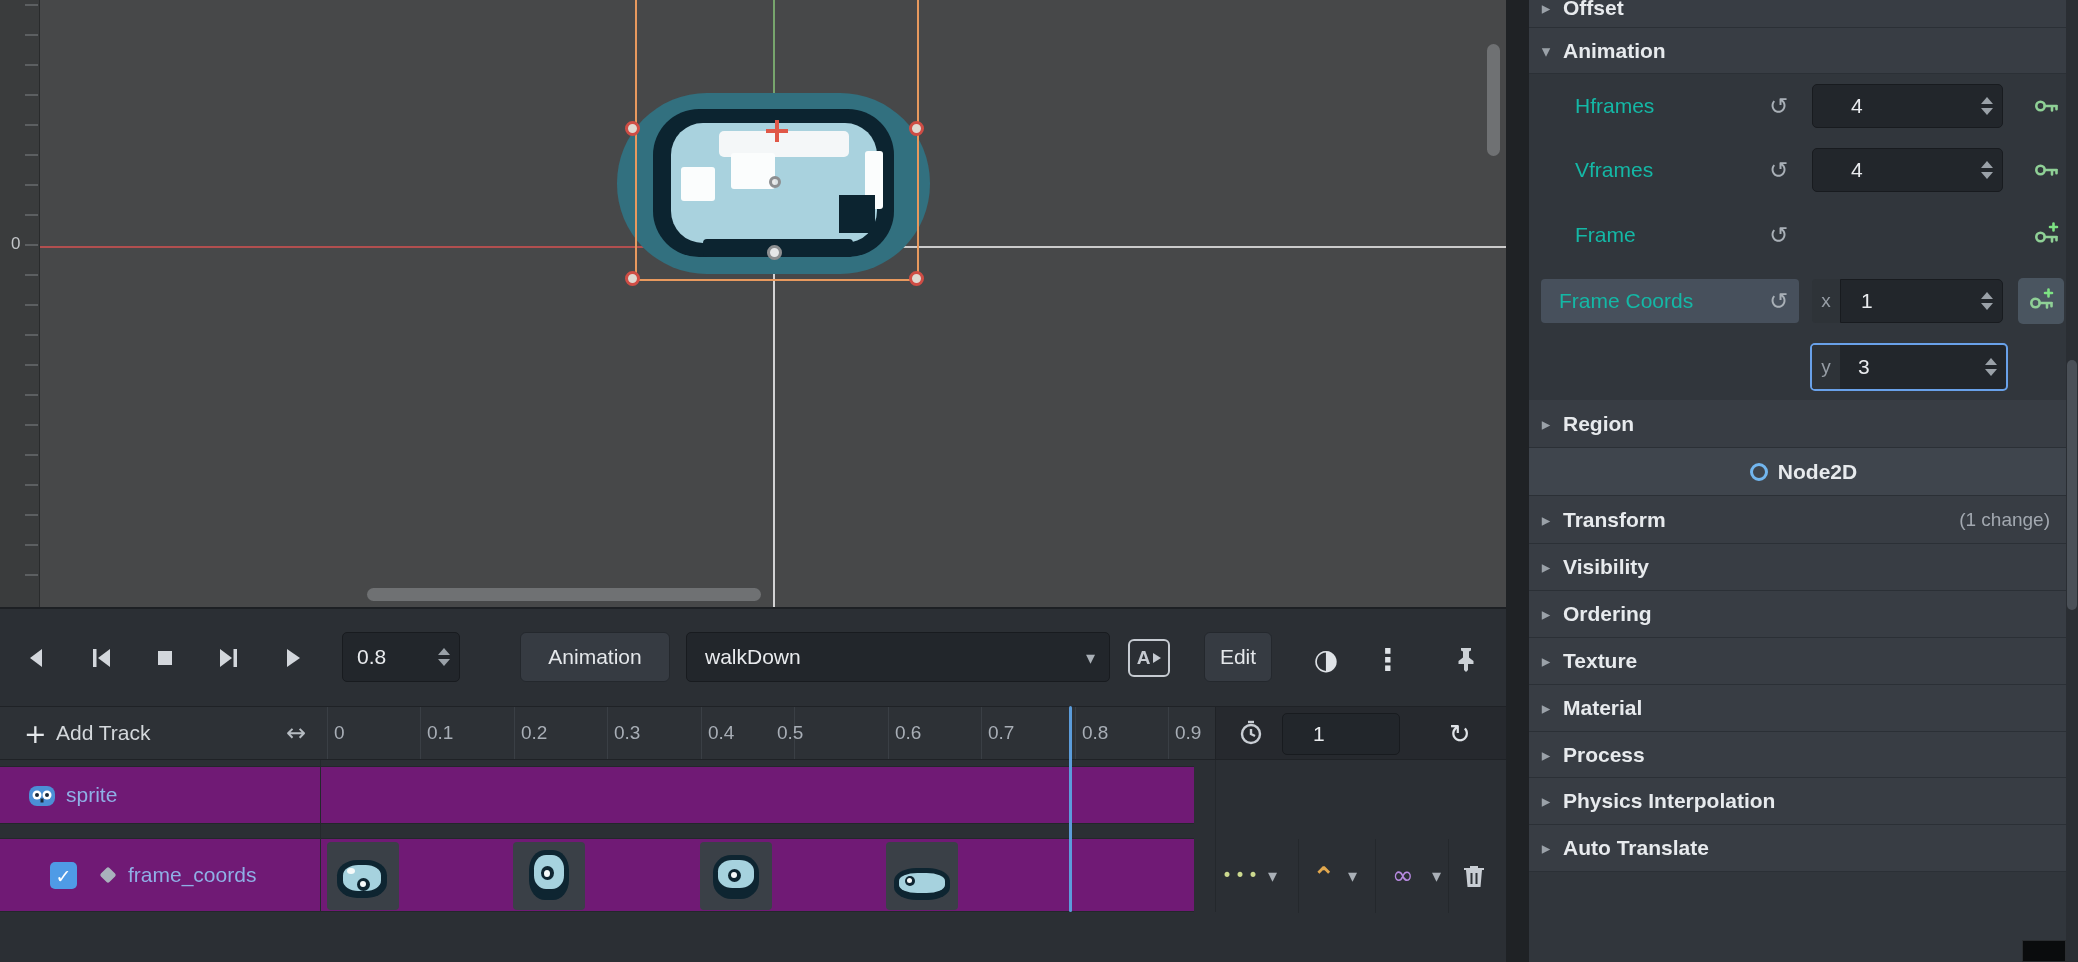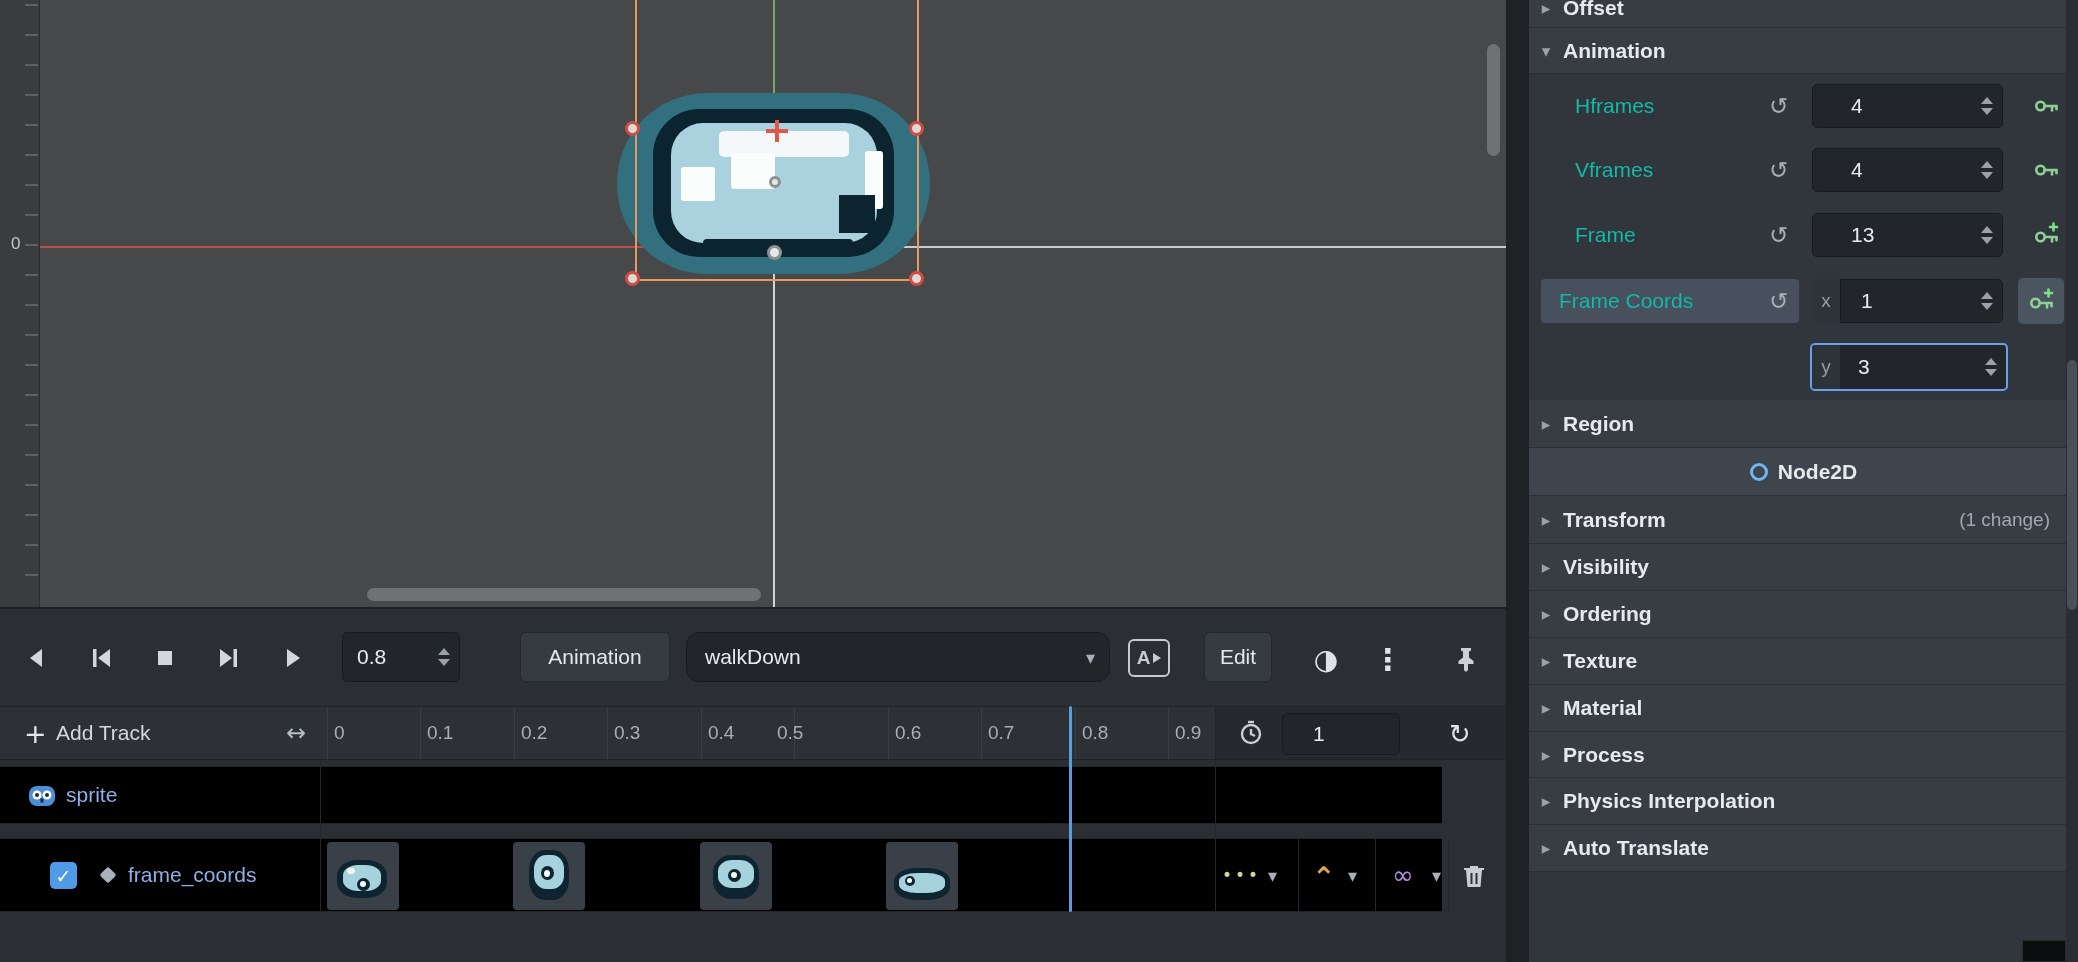--- a/index.html
+++ b/index.html
@@ -29,31 +29,31 @@
 .spin b{display:block;width:0;height:0;border-left:6px solid transparent;border-right:6px solid transparent}
 .spin .u{border-bottom:7px solid #9aa1a8}
 .spin .d{border-top:7px solid #9aa1a8}
 .btn{position:absolute;background:#363b42;border:1px solid #24282d;border-radius:6px;display:flex;align-items:center;justify-content:center;font-size:21px;color:#e4e7ea;cursor:pointer}
 .icobtn{position:absolute;display:flex;align-items:center;justify-content:center;color:#dfe3e7;cursor:pointer}
 
 
 #animpanel{position:absolute;left:0;top:607px;width:1506px;height:355px;background:#2b2f34;border-top:2px solid #1d2024}
 .tbtn{width:42px;height:52px;display:flex;align-items:center;justify-content:center;border-radius:6px;cursor:pointer}
 #transport{position:absolute;left:16px;top:23px;display:flex;gap:22px}
-.dd{position:absolute;background:#22262b;border:1px solid #181b1f;border-radius:13px;cursor:pointer}
+.dd{position:absolute;background:#22262b;border:1px solid #181b1f;border-radius:5px;cursor:pointer}
 .ddtext{position:absolute;left:18px;top:50%;transform:translateY(-50%);font-size:21px;color:#e9ebee}
 .ddchev{position:absolute;right:14px;top:50%;transform:translateY(-50%);font-size:18px;color:#aab0b7}
 .abox{position:absolute;width:42px;height:38px;border:2.5px solid #c6cbd1;border-radius:6px;display:flex;align-items:center;justify-content:center;gap:3px;cursor:pointer}
 .abox .albl{font-size:19px;font-weight:bold;color:#c6cbd1}
 .abox .atri{width:0;height:0;border-left:8px solid #c6cbd1;border-top:5px solid transparent;border-bottom:5px solid transparent}
 #thead{position:absolute;left:0;top:97px;width:1506px;height:54px;background:#2d3136;border-top:1px solid #1f2226;border-bottom:1px solid #1f2226}
 #thead .grid{position:absolute;left:327px;top:0;width:888px;height:100%;background:repeating-linear-gradient(to right,#3a3f45 0 1px,transparent 1px 93.5px)}
 .tick{position:absolute;top:50%;transform:translateY(-50%);font-size:19px;color:#a8aeb6}
 #theadright{position:absolute;left:1215px;top:0;width:291px;height:100%;background:#26292e;border-left:1px solid #1f2226}
-.trow{position:absolute;left:0;width:1442px;background:#000000;border-top:1px solid #23272b;border-bottom:1px solid #23272b}
+.trow{position:absolute;left:0;width:1194px;background:#701a75;border-top:1px solid #23272b;border-bottom:1px solid #23272b}
 .trklbl{position:absolute;top:50%;transform:translateY(-50%);font-size:21px;color:#8fb0e6;cursor:pointer}
 .thumb{position:absolute;width:72px;height:68px;background:#3a4047;border-radius:4px;cursor:pointer}
 .thumb div{position:absolute}
 .so{background:#0e2531;border-radius:40%}
 .si{background:#a6d2de;border-radius:40%}
 .se{background:#0e2531;border-radius:50%}
 .sw{background:#f6fafa;border-radius:50%}
 .sep{position:absolute;width:1px;background:#24282c}
 #playhead{position:absolute;left:1069px;top:97px;width:3px;height:206px;background:#5b9cdb;z-index:5;border-radius:2px}
 .chk{position:absolute;width:27px;height:27px;background:#4f9be6;border-radius:5px;display:flex;align-items:center;justify-content:center;color:#fff;font-size:19px;font-weight:bold;cursor:pointer}
@@ -342,27 +342,20 @@
       <svg width="28" height="28" viewBox="0 0 28 28">
           <circle cx="8.5" cy="14" r="4.2" fill="none" stroke="#8fd096" stroke-width="2.6"></circle>
           <path d="M12.7 14h12M20 14v4.5M24.5 14v3.2" stroke="#8fd096" stroke-width="2.6" fill="none" stroke-linecap="round"></path>
         </svg>
     </span>
   </div>
 
   <div class="insProp" style="height:66px">
     <span class="plbl">Frame</span>
     <span class="rev glyph">↺</span>
-    <div class="nfield pf">
-      <span class="val">13</span>
-      <span class="spin">
-          <b class="u"></b>
-          <b class="d"></b>
-        </span>
-    </div>
     <span class="keybtn">
       <svg width="28" height="28" viewBox="0 0 28 28">
           <circle cx="8.5" cy="16" r="4.2" fill="none" stroke="#8fd096" stroke-width="2.6"></circle>
           <path d="M12.7 16h12M20 16v4.5M24.5 16v3.2" stroke="#8fd096" stroke-width="2.6" fill="none" stroke-linecap="round"></path>
           <path d="M21.5 2.5v7M18 6h7" stroke="#7de283" stroke-width="2.6" stroke-linecap="round"></path>
         </svg>
     </span>
   </div>
 
   <div class="insProp" style="height:66px">

